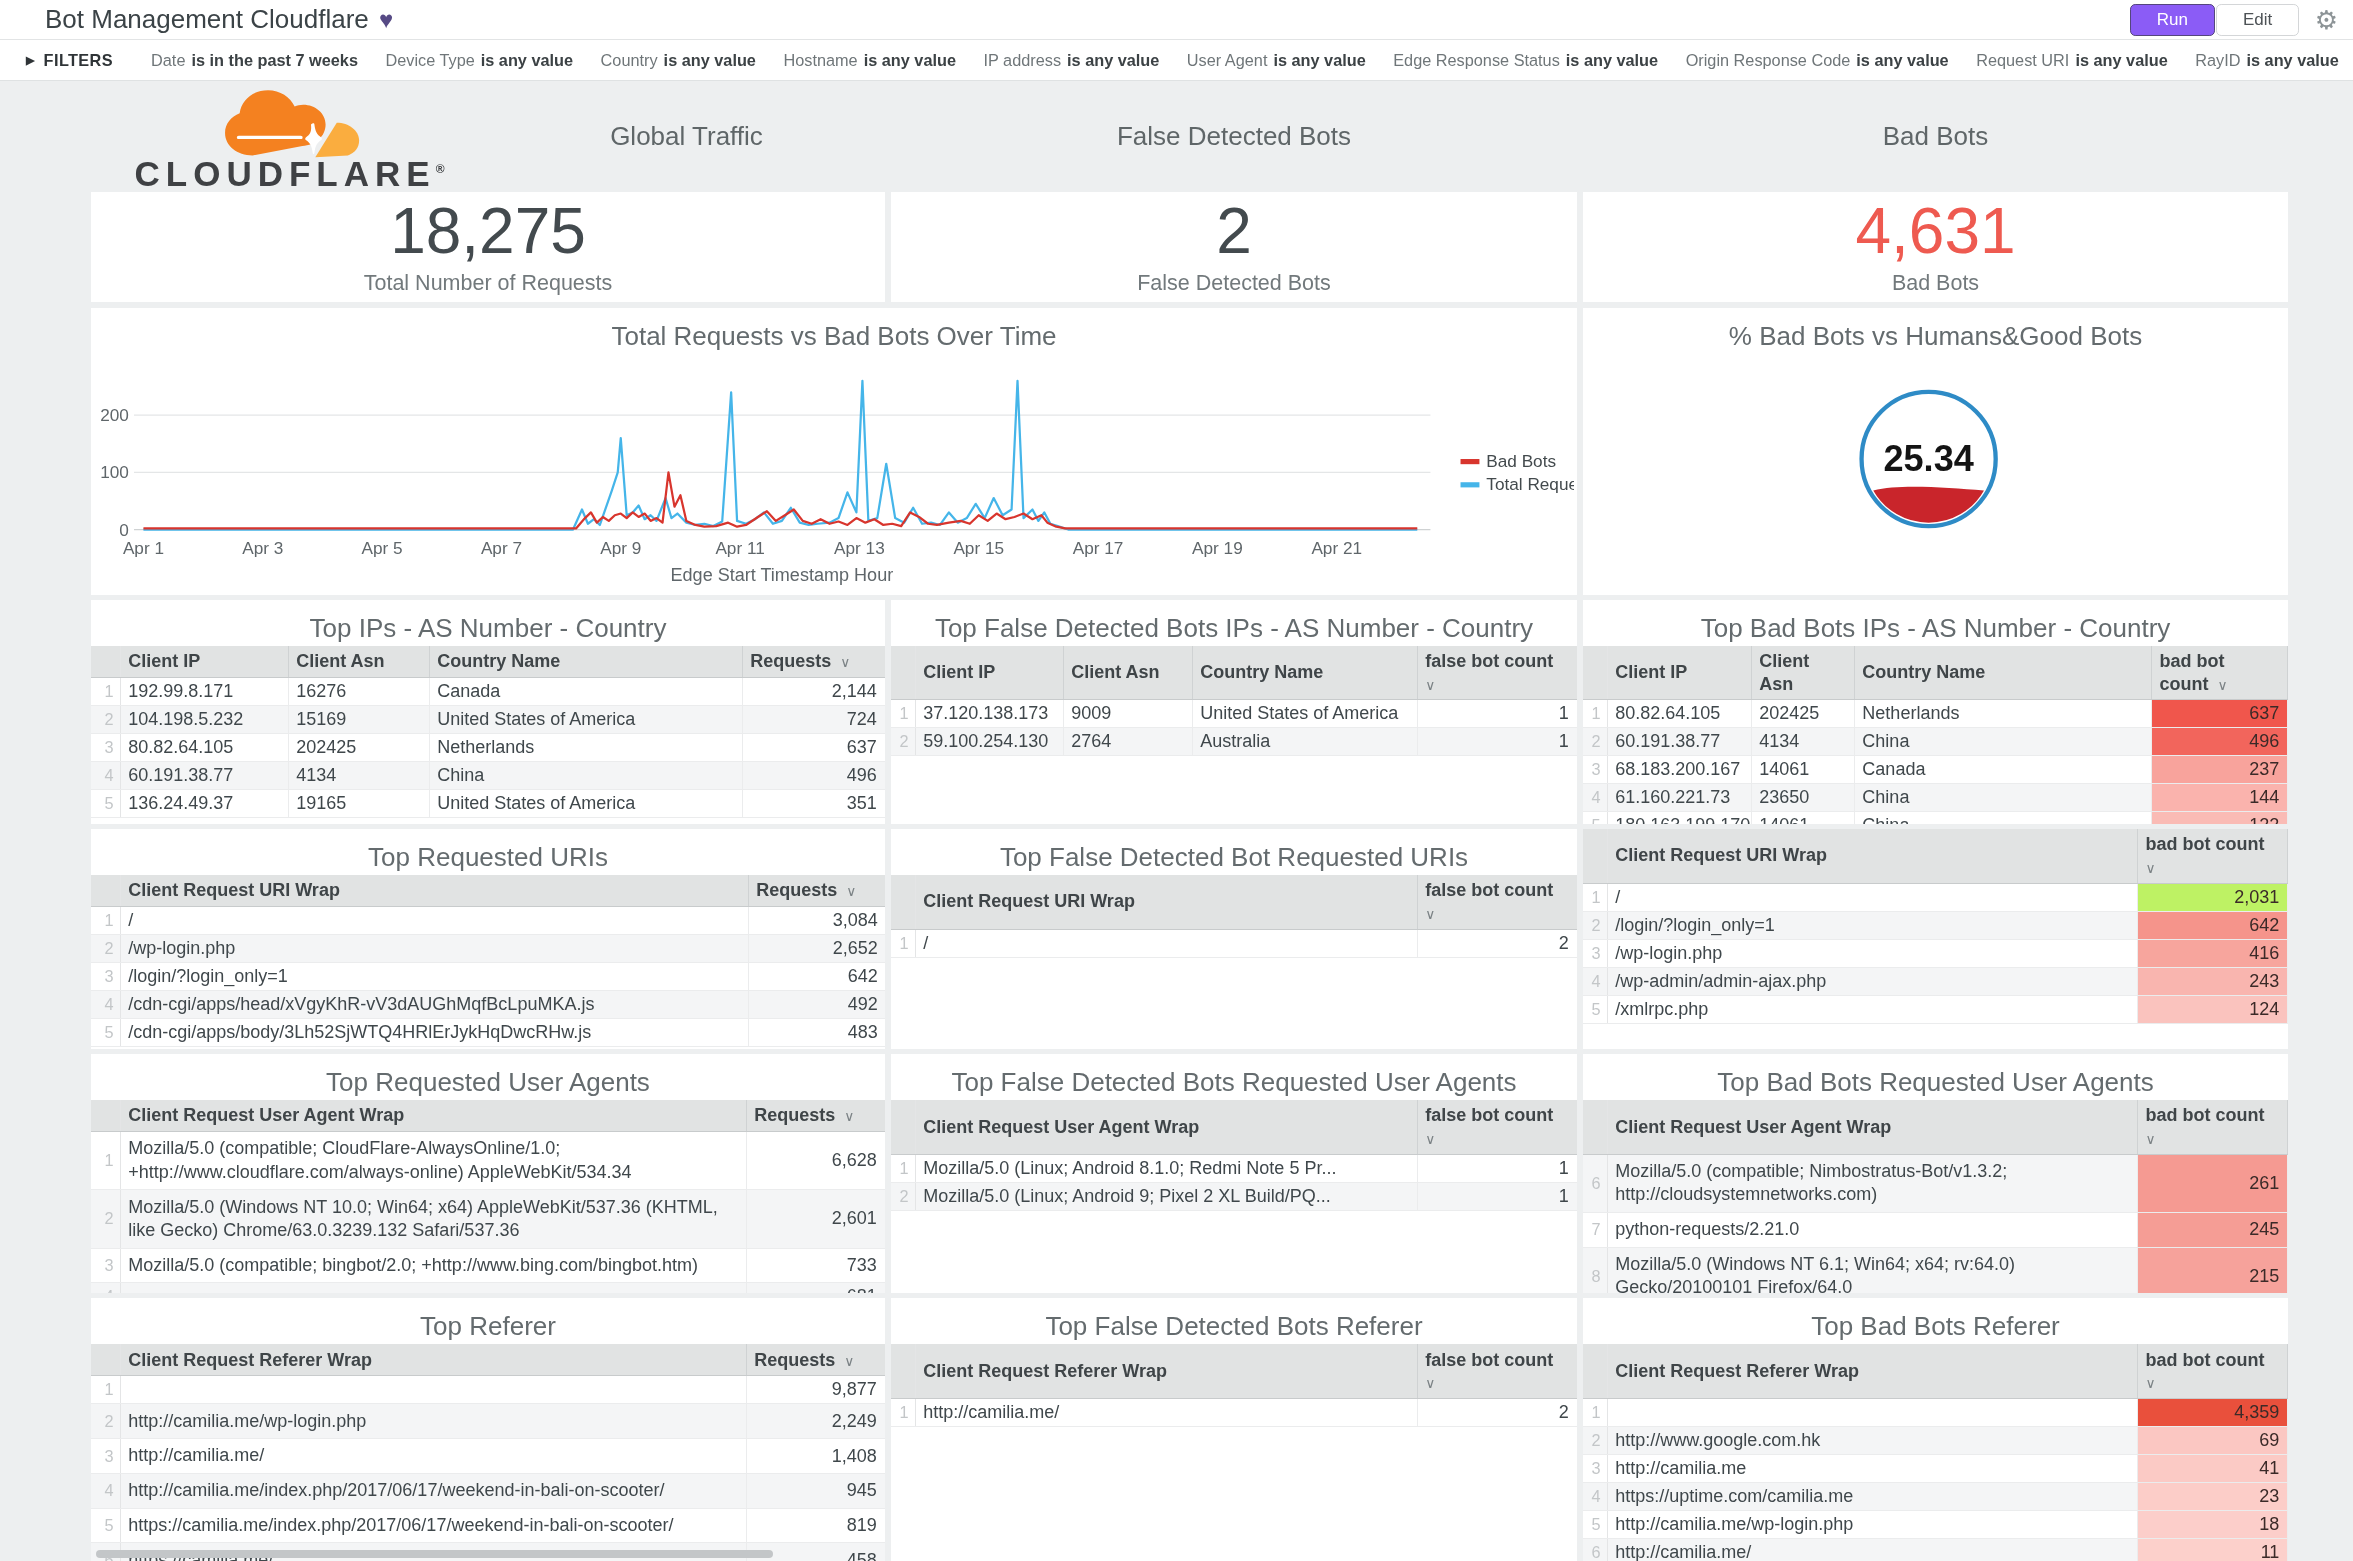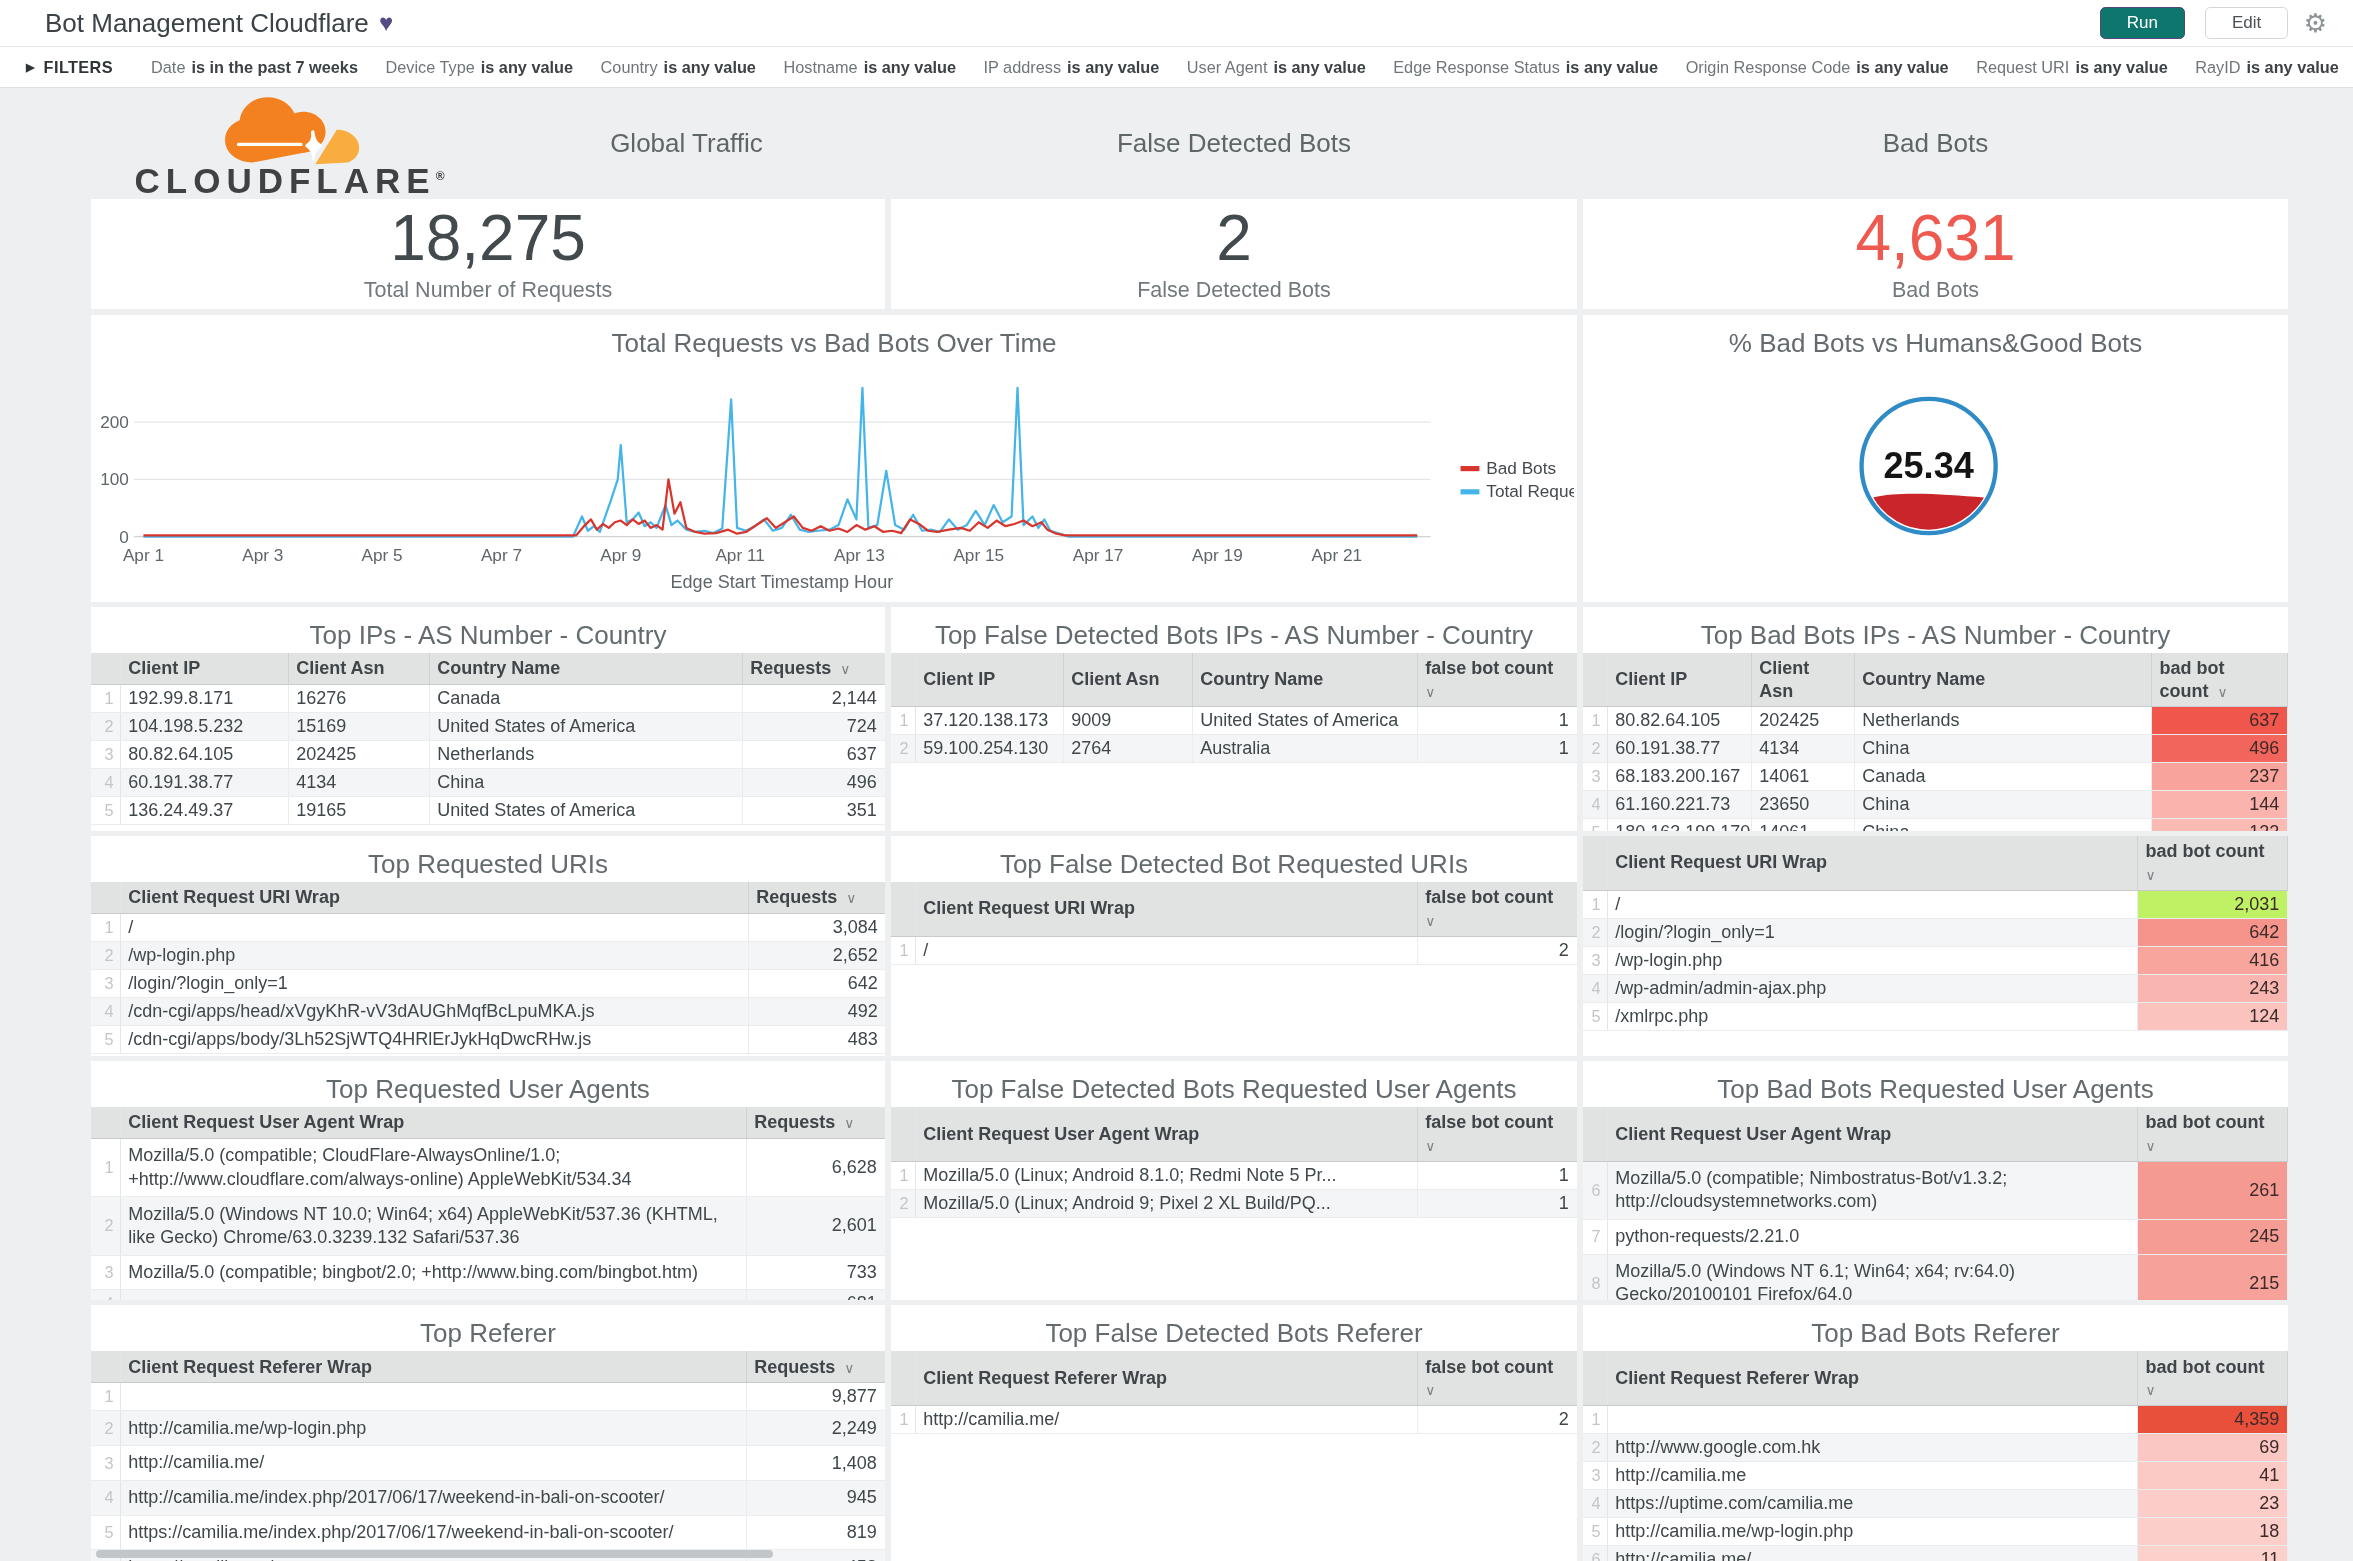--- a/index.html
+++ b/index.html
@@ -1,26 +1,26 @@
 <!DOCTYPE html>
 <html style="font-size:13.8px"><head>
 <meta charset="utf-8">
 <style>
   * { margin:0; padding:0; box-sizing:border-box; }
   html,body { background:#edeff0; }
   body { font-family:"Liberation Sans", sans-serif; }
   .page { position:relative; width:2354px; height:1561px; background:#edeff0; overflow:hidden; }
 
   
-  .topbar { height:47px; background:#fff; border-bottom:0.9px solid #e2e4e5; display:flex; align-items:center; justify-content:space-between; padding:0 27px 0 45px; }
+  .topbar { height:40px; background:#fff; border-bottom:0.9px solid #e2e4e5; display:flex; align-items:center; justify-content:space-between; padding:0 16px 0 45px; }
   .topbar-title { font-size:26px; color:#3b4347; display:flex; align-items:center; gap:10.3px; }
   .heart { color:#564a85; font-size:24px; }
   .topbar-actions { display:flex; align-items:center; }
   .btn { height:32px; border-radius:5.2px; font-size:17px; padding:0 26px; font-family:inherit; cursor:pointer; }
-  .btn-run { background:#0f766e; color:#fff; border:0.9px solid #54467d; margin-right:20px; }
+  .btn-run { background:#8b5cf6; color:#fff; border:0.9px solid #54467d; margin-right:1px; }
   .btn-edit { background:#fff; color:#4d5256; border:0.9px solid #d4d6d8; margin-right:15.5px; }
   .gear { font-size:26px; color:#8d9497; cursor:pointer; line-height:1; }
 
   
   .filterbar { height:41px; background:#fff; border-bottom:0.9px solid #dfe2e3; display:flex; align-items:center; padding-left:26px; white-space:nowrap; overflow:hidden; }
   .filters-toggle { display:flex; align-items:center; gap:8.6px; font-size:16.3px; font-weight:bold; color:#2f3437; letter-spacing:0.4px; margin-right:38px; cursor:pointer; }
   .tri { font-size:11.2px; color:#2f3437; }
   .filter-items { display:flex; gap:27.5px; overflow:hidden; }
   .filter-item { font-size:16.3px; white-space:nowrap; cursor:pointer; }
   .f-field { color:#6f7679; margin-right:6px; }

